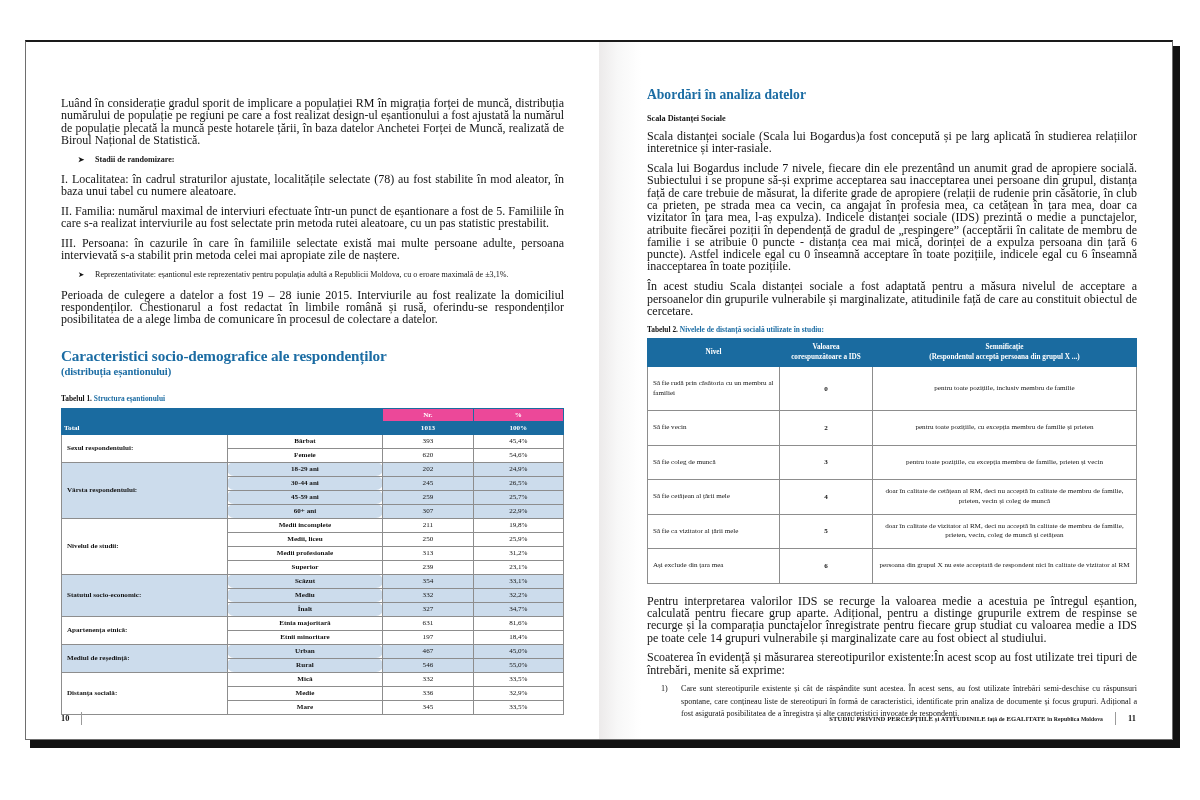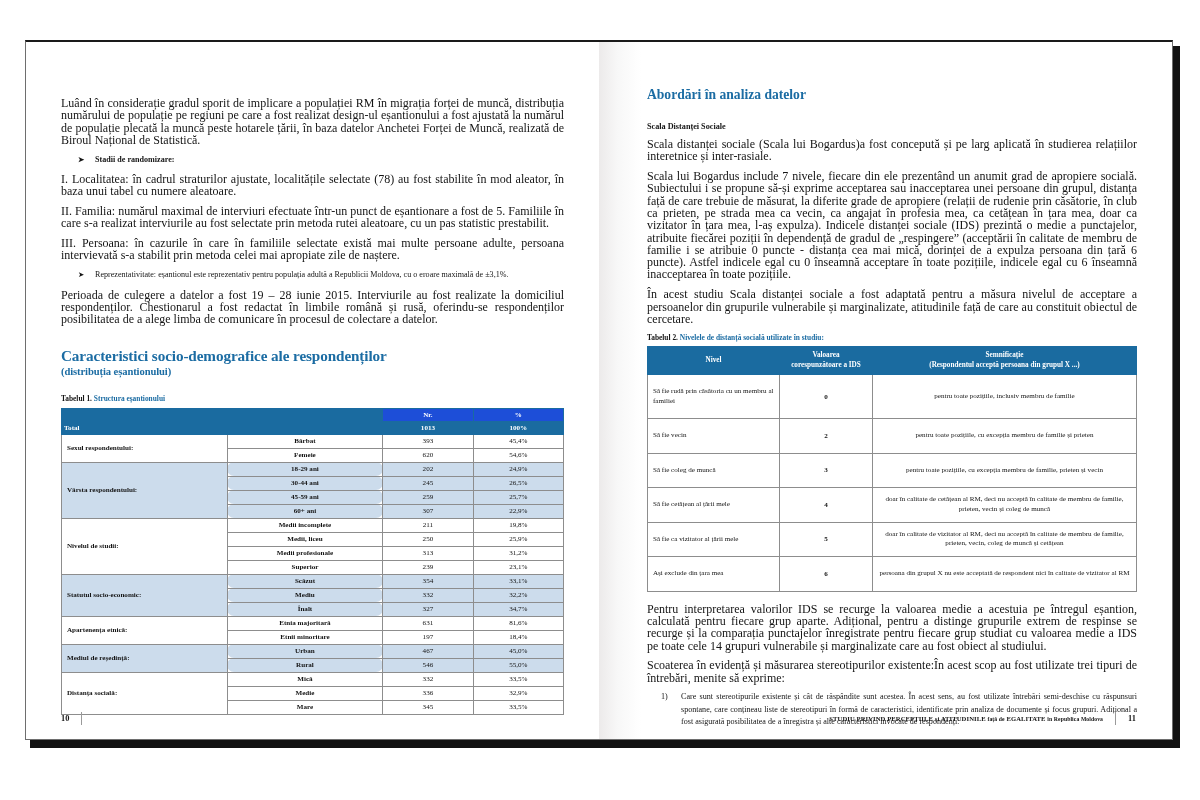--- a/index.html
+++ b/index.html
@@ -73,21 +73,21 @@
     font-size: 10.6px;
     line-height: 13px;
     margin-top: 1px;
   }
   .h1-gap-left { margin: 22px 0 16px 0; }
 
   h2.page-head {
     font-size: 13.6px;
     font-weight: bold;
     color: #1b6ca3;
-    margin-bottom: 19px;
+    margin-bottom: 11px;
   }
 
   h3.subhead {
     font-size: 8.2px;
     font-weight: bold;
     color: #141414;
     margin-bottom: 7px;
   }
 
   .table-caption {
@@ -106,21 +106,21 @@
   }
   table td, table th {
     border: 1px solid #8d8d8d;
     font-size: 7.1px;
     color: #141414;
     padding: 2px 3px;
   }
 
   
   .t1 th {
-    background: #1d4ed8;
+    background: #ec4899;
     color: #ffffff;
     font-weight: bold;
     text-align: center;
     height: 13px;
     border-color: #1a6ba0;
   }
   .t1 th.blank { background: #1a6ba0; }
   .t1 tr.total td {
     background: #1a6ba0;
     color: #ffffff;

